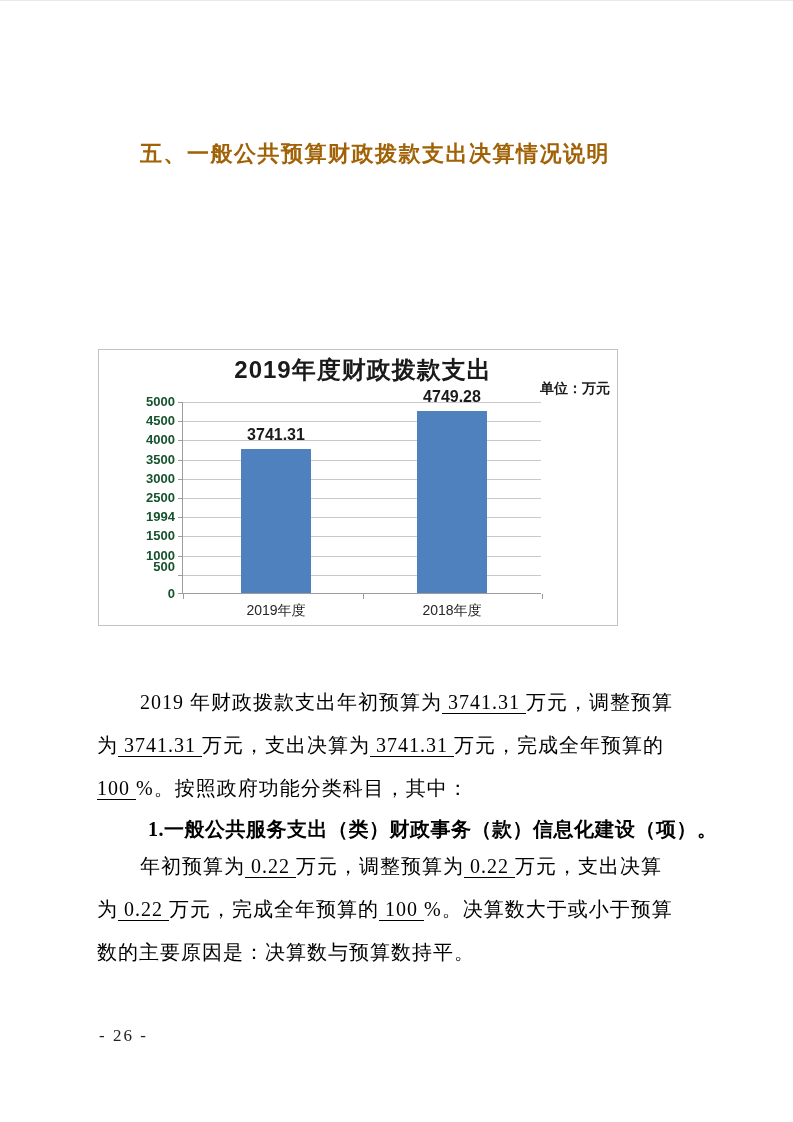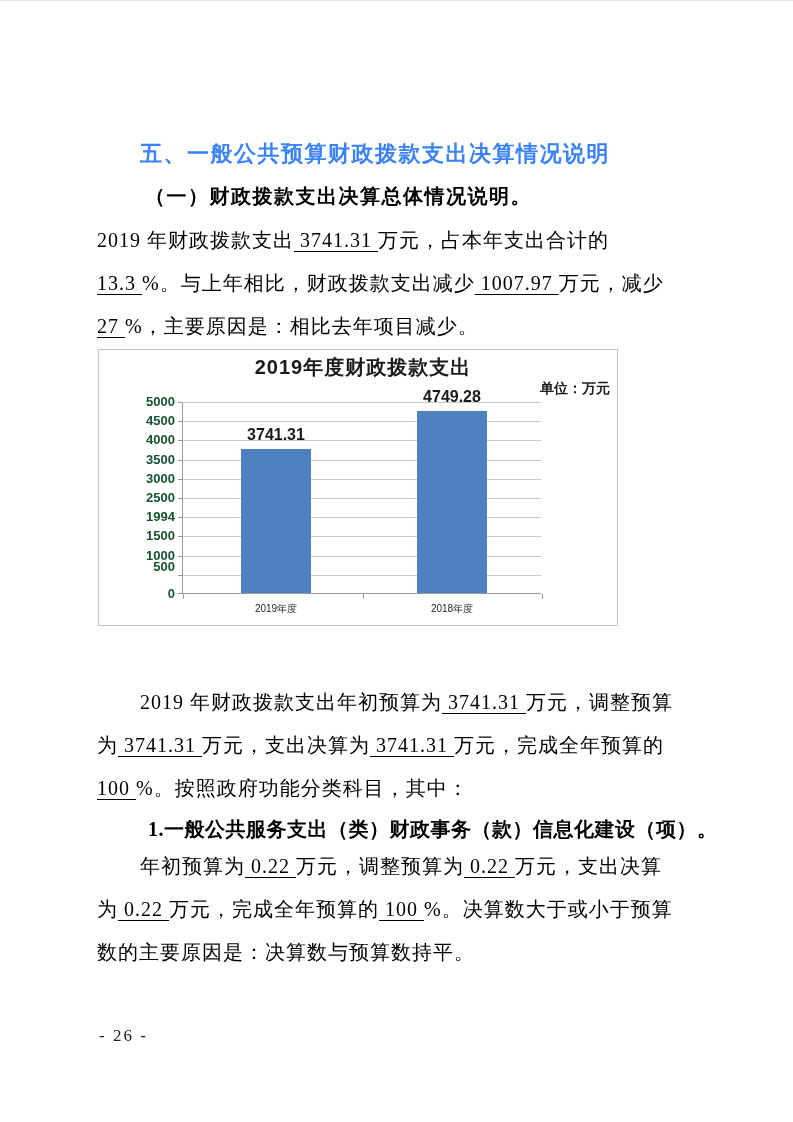--- a/index.html
+++ b/index.html
@@ -5,21 +5,21 @@
   * { margin:0; padding:0; box-sizing:border-box; }
   html,body { background:#888; }
   .page {
     position:relative; width:793px; height:1122px; background:#ffffff;
     margin:0 auto; overflow:hidden; border-top:1px solid #e8e8e8;
     font-family:"Liberation Serif","DejaVu Serif",serif; color:#000;
   }
   .h-main {
     position:absolute; top:138px; left:140px;
     font-family:"Liberation Sans","DejaVu Sans",sans-serif;
-    font-weight:bold; font-size:22px; letter-spacing:1.5px; color:#3b82f6;
+    font-weight:bold; font-size:22px; letter-spacing:1.5px; color:#a16207;
   }
   .h-sub {
     position:absolute; font-weight:bold; font-size:20px; letter-spacing:1.5px;
     font-family:"Liberation Serif","DejaVu Serif",serif; color:#000;
   }
   .h-sub1 { top:182px; left:145px; }
   .h-sub2 { top:641px; left:105px; }
   .h-item {
     position:absolute; top:815px; left:140px; font-weight:bold;
     font-size:20px; letter-spacing:0.5px;
@@ -39,21 +39,21 @@
     text-underline-offset:4px;
   }
   
   .chart {
     position:absolute; top:348px; left:98px; width:520px; height:277px;
     background:#fff; border:1px solid #C3C3C3;
   }
   .chart-title {
     position:absolute; top:4px; left:10px; right:0; text-align:center;
     font-family:"Liberation Sans","DejaVu Sans",sans-serif;
-    font-weight:bold; font-size:20px; letter-spacing:1px; color:#1A1A1A; z-index:3;
+    font-weight:bold; font-size:24px; letter-spacing:1px; color:#1A1A1A; z-index:3;
   }
   .chart-unit {
     position:absolute; top:30px; right:7px;
     font-family:"Liberation Sans","DejaVu Sans",sans-serif;
     font-weight:bold; font-size:14px; color:#1A1A1A; z-index:4;
   }
   .chart-plot {
     position:absolute; top:52px; left:83px; width:359px; height:192px;
     border-left:1px solid #9C9C9C; border-bottom:1px solid #9C9C9C;
   }
@@ -66,44 +66,38 @@
   .ytick-mark { position:absolute; left:-5px; width:5px; height:1px; background:#9C9C9C; }
   .bar { position:absolute; bottom:0; width:70px; z-index:1; }
   .bar-label {
     position:absolute; transform:translateX(-50%);
     font-family:"Liberation Sans","DejaVu Sans",sans-serif;
     font-weight:bold; font-size:16px; color:#1A1A1A; z-index:2; white-space:nowrap;
   }
   .xtick-label {
     position:absolute; top:200px; transform:translateX(-50%);
     font-family:"Liberation Sans","DejaVu Sans",sans-serif;
-    font-size:10px; color:#262626; white-space:nowrap;
+    font-size:14px; color:#262626; white-space:nowrap;
   }
   .xtick-mark { position:absolute; bottom:-6px; width:1px; height:5px; background:#9C9C9C; }
   
   .footer {
     position:absolute; top:1025px; left:99px;
     font-size:17px; letter-spacing:2px; color:#222;
     font-family:"Liberation Serif","DejaVu Serif",serif;
   }
 </style>
 </head>
 <body>
 
 <div class="page">
 
   <div class="h-main">五、一般公共预算财政拨款支出决算情况说明</div>
 
-  <div class="h-sub h-sub1">（一）财政拨款支出决算总体情况说明。</div>
 
-  <div class="para para-1">
-      <div class="line"><span class="">2019 年财政拨款支出</span><span class="u"> 3741.31 </span><span class="">万元，占本年支出合计的</span></div>
-      <div class="line"><span class="u">13.3 </span><span class="">%。与上年相比，财政拨款支出减少</span><span class="u"> 1007.97 </span><span class="">万元，减少</span></div>
-      <div class="line"><span class="u">27 </span><span class="">%，主要原因是：相比去年项目减少。</span></div>
-    </div>
 
   <div class="chart">
     <div class="chart-title">2019年度财政拨款支出</div>
     <div class="chart-unit">单位：万元</div>
     <div class="chart-plot" id="chart-plot">
         <div class="ytick-mark" style="top: 191px; background: rgb(156, 156, 156);"></div>
         <div class="ytick-label" style="top: 184px;">0</div>
         <div class="gridline" style="top: 172.8px; background: rgb(201, 201, 201);"></div>
         <div class="ytick-mark" style="top: 172.8px; background: rgb(156, 156, 156);"></div>
         <div class="ytick-label" style="top: 157px;">500</div>

